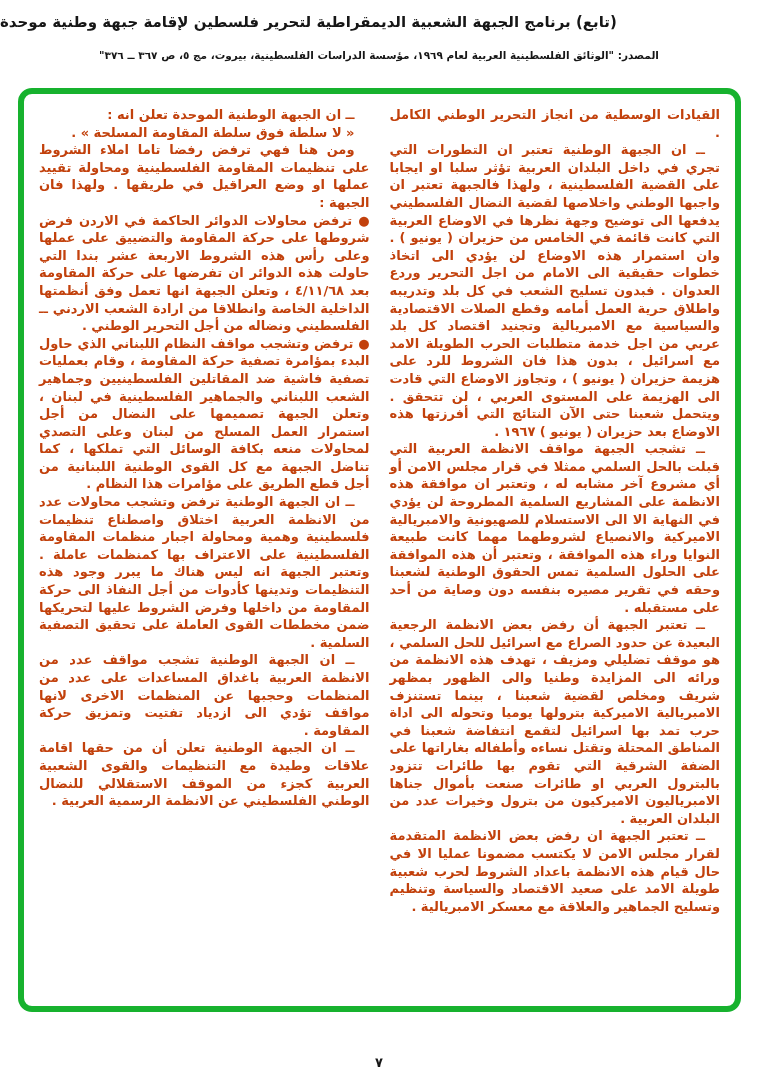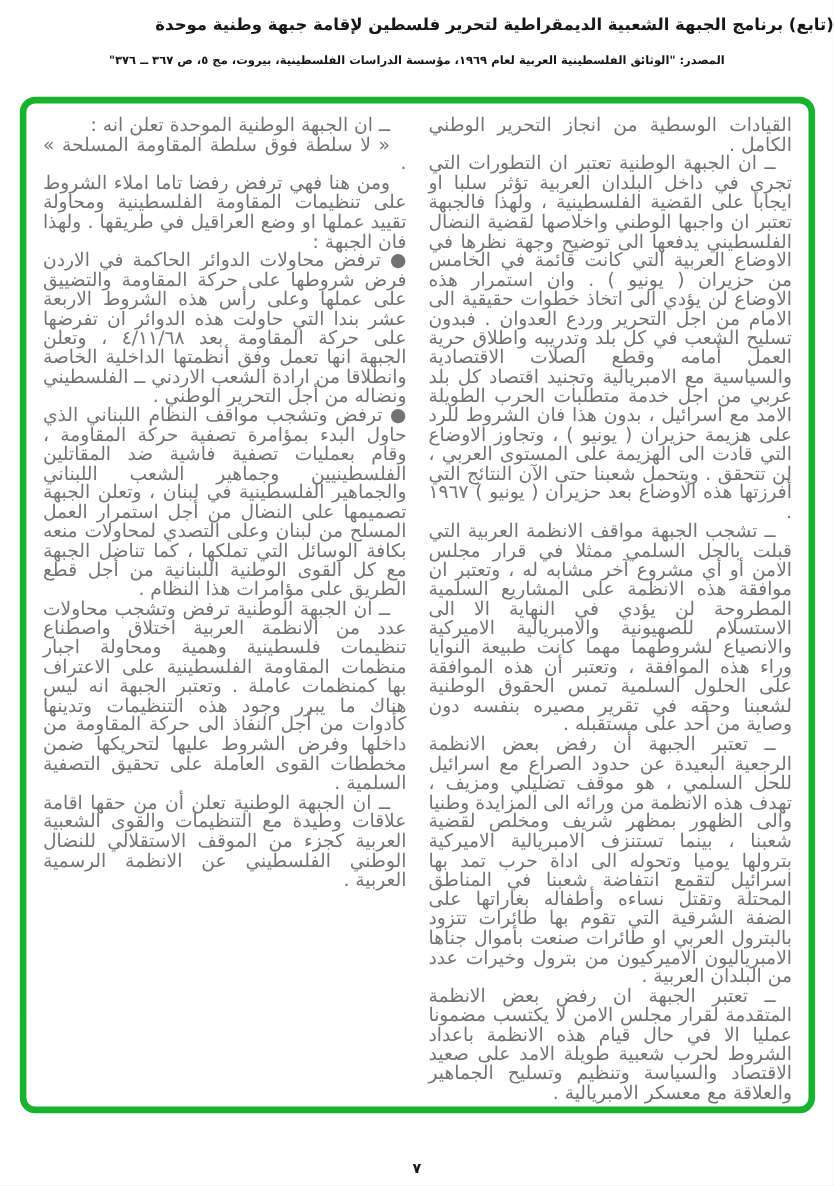--- a/index.html
+++ b/index.html
@@ -7,21 +7,21 @@
     position:relative;
     width:758px;height:1078px;
     background:#ffffff;
     font-family:"DejaVu Sans", sans-serif;
     color:#161616;
     overflow:hidden;
     margin:0 auto;
   }
   .doc-title{
     position:absolute;top:13px;left:0;right:0;
-    text-align:right;direction:rtl;
+    text-align:left;direction:rtl;
     font-size:15px;font-weight:bold;
     letter-spacing:0;
   }
   .doc-source{
     position:absolute;top:49px;left:0;right:0;
     text-align:center;direction:rtl;
     font-size:10.5px;font-weight:bold;
   }
   .frame{
     position:absolute;left:18px;top:88px;
@@ -33,24 +33,24 @@
     overflow:hidden;
     background:#ffffff;
   }
   .columns{
     display:flex;direction:rtl;gap:20px;height:100%;
   }
   .col{
     flex:1;min-width:0;
     direction:rtl;
     text-align:justify;
-    font-size:17px;
+    font-size:13px;
     line-height:17.6px;
-    font-weight:normal;
-    color:#737373;
+    font-weight:bold;
+    color:#c2410c;
   }
   .para{margin:0;text-indent:15px;}
   .para.flush{text-indent:0;}
   .page-number{
     position:absolute;bottom:8px;left:0;right:0;
     text-align:center;
     font-size:13px;font-weight:bold;direction:rtl;
   }
 </style>
 </head>
@@ -89,20 +89,21 @@
           <p class="para">ومن هنا فهي ترفض رفضا تاما املاء الشروط على تنظيمات المقاومة الفلسطينية ومحاولة تقييد عملها او وضع العراقيل في طريقها . ولهذا فان الجبهة :</p>
 
           <p class="para flush">● ترفض محاولات الدوائر الحاكمة في الاردن فرض شروطها على حركة المقاومة والتضييق على عملها وعلى رأس هذه الشروط الاربعة عشر بندا التي حاولت هذه الدوائر ان تفرضها على حركة المقاومة بعد ٤/١١/٦٨ ، وتعلن الجبهة انها تعمل وفق أنظمتها الداخلية الخاصة وانطلاقا من ارادة الشعب الاردني ــ الفلسطيني ونضاله من أجل التحرير الوطني .</p>
 
 
           <p class="para flush">● ترفض وتشجب مواقف النظام اللبناني الذي حاول البدء بمؤامرة تصفية حركة المقاومة ، وقام بعمليات تصفية فاشية ضد المقاتلين الفلسطينيين وجماهير الشعب اللبناني والجماهير الفلسطينية في لبنان ، وتعلن الجبهة تصميمها على النضال من أجل استمرار العمل المسلح من لبنان وعلى التصدي لمحاولات منعه بكافة الوسائل التي تملكها ، كما تناضل الجبهة مع كل القوى الوطنية اللبنانية من أجل قطع الطريق على مؤامرات هذا النظام .</p>
 
 
           <p class="para">ــ ان الجبهة الوطنية ترفض وتشجب محاولات عدد من الانظمة العربية اختلاق واصطناع تنظيمات فلسطينية وهمية ومحاولة اجبار منظمات المقاومة الفلسطينية على الاعتراف بها كمنظمات عاملة . وتعتبر الجبهة انه ليس هناك ما يبرر وجود هذه التنظيمات وتدينها كأدوات من أجل النفاذ الى حركة المقاومة من داخلها وفرض الشروط عليها لتحريكها ضمن مخططات القوى العاملة على تحقيق التصفية السلمية .</p>
 
+          <p class="para">ــ ان الجبهة الوطنية تشجب مواقف عدد من الانظمة العربية باغداق المساعدات على عدد من المنظمات وحجبها عن المنظمات الاخرى لانها مواقف تؤدي الى ازدياد تفتيت وتمزيق حركة المقاومة .</p>
 
           <p class="para">ــ ان الجبهة الوطنية تعلن أن من حقها اقامة علاقات وطيدة مع التنظيمات والقوى الشعبية العربية كجزء من الموقف الاستقلالي للنضال الوطني الفلسطيني عن الانظمة الرسمية العربية .</p>
 
         </div>
 
     </div>
   </div>
 
   <div class="page-number">٧</div>
 

